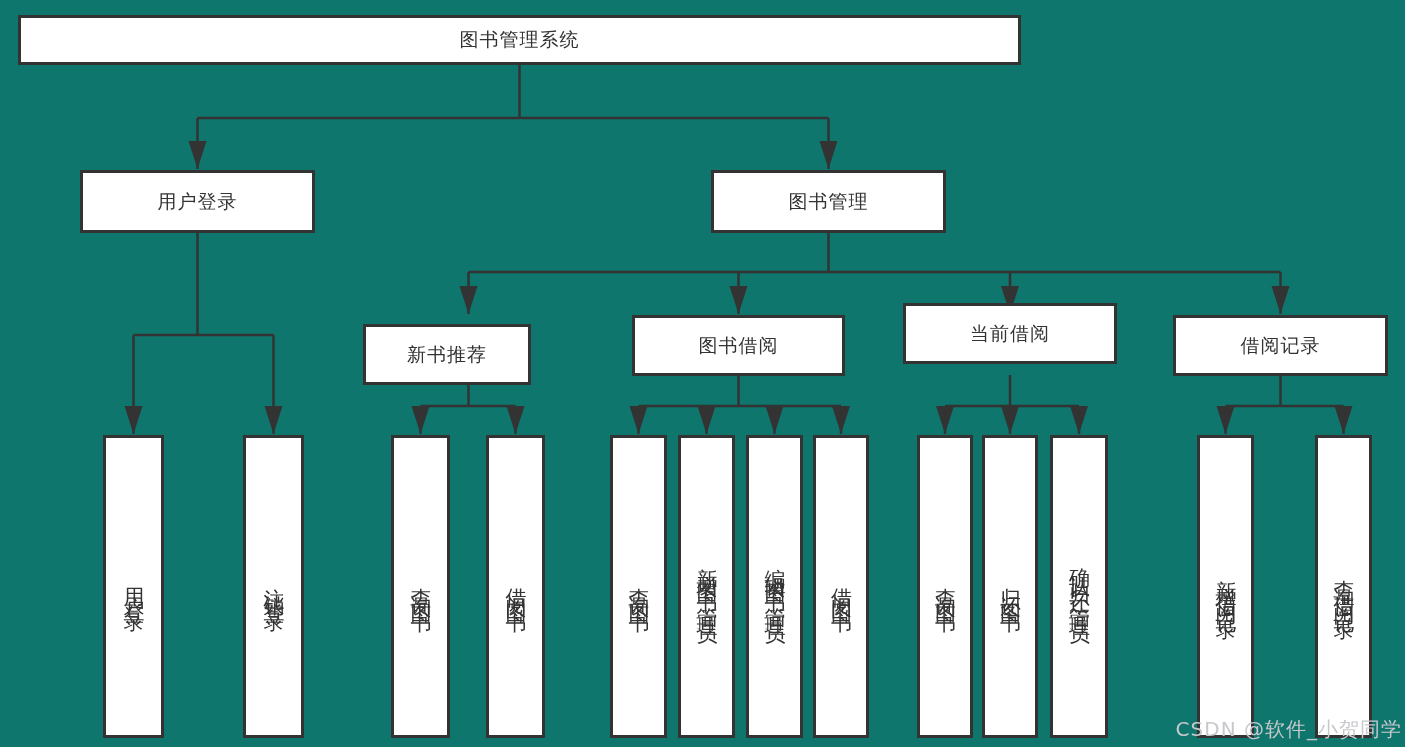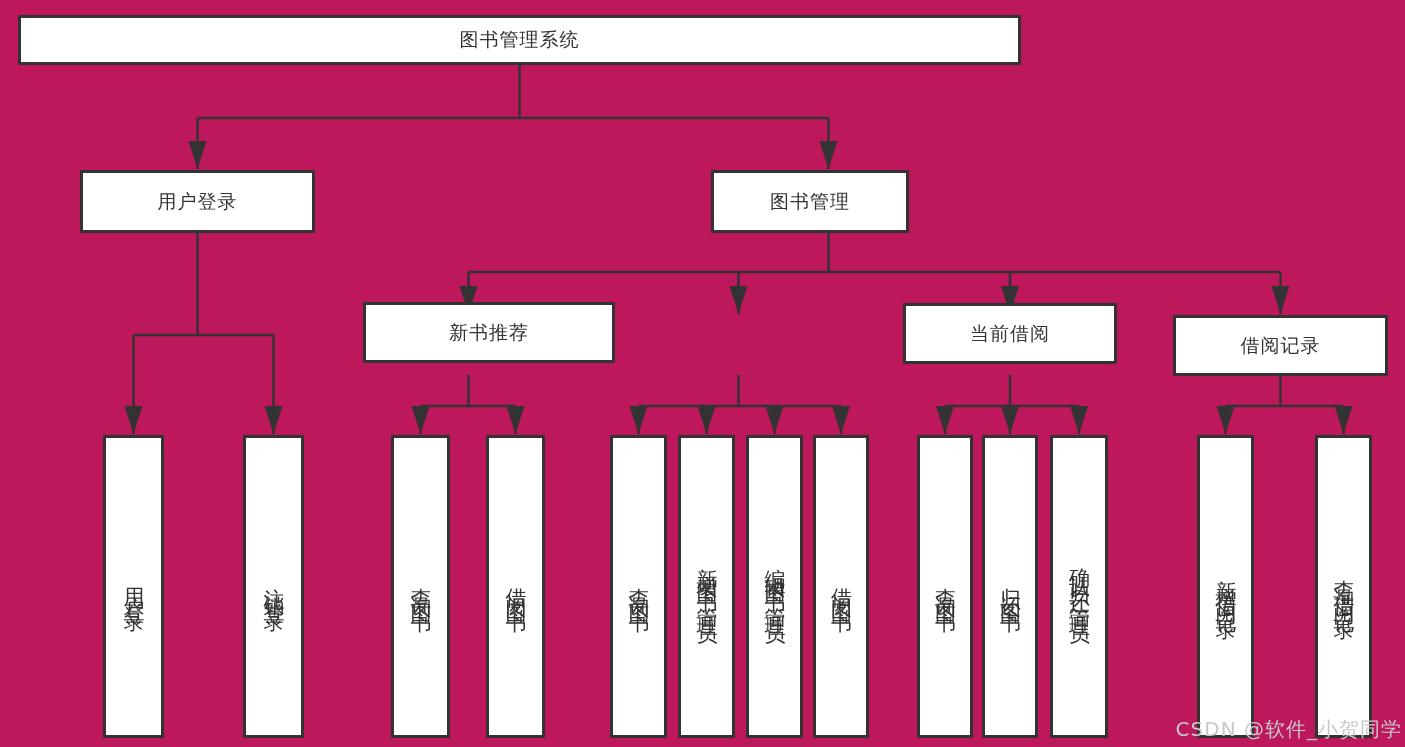--- a/index.html
+++ b/index.html
@@ -1,17 +1,17 @@
 <!DOCTYPE html>
 <html><head>
 <meta charset="utf-8">
 <style>
   html, body { margin:0; padding:0; background:#ffffff; }
   .stage {
-    position:relative; width:1405px; height:747px; background:#be185d;
+    position:relative; width:1405px; height:747px; background:#0f766e;
     font-family:"DejaVu Sans","Liberation Sans",sans-serif; color:#333333; overflow:hidden;
   }
   svg.connectors { position:absolute; left:0; top:0; width:1405px; height:747px; }
   .node {
     position:absolute; box-sizing:border-box; border:3px solid #333333; background:#ffffff;
     display:flex; align-items:center; justify-content:center;
     font-size:19px; letter-spacing:1px; text-align:center; z-index:2;
   }
   .leaf {
     writing-mode:vertical-lr; text-orientation:mixed;
@@ -79,23 +79,24 @@
     <g>
       <path d="M1280.5,375 V406 M1225.5,406 H1343.5"></path>
       <path d="M1225.5,406 V434" marker-end="url(#arrow)"></path>
       <path d="M1343.5,406 V434" marker-end="url(#arrow)"></path>
     </g>
   </svg>
 
   <div class="node" style="left:18px;top:15px;width:1003px;height:50px">图书管理系统</div>
 
   <div class="node" style="left:80px;top:170px;width:235px;height:63px">用户登录</div>
-  <div class="node" style="left:711px;top:170px;width:198px;height:63px">图书管理</div>
+  <div class="node" style="left:711px;top:170px;width:235px;height:63px">图书管理</div>
 
-  <div class="node" style="left:363px;top:302px;width:252px;height:61px">新书推荐</div>
+  <div class="node" style="left:363px;top:324px;width:168px;height:61px">新书推荐</div>
+  <div class="node" style="left:632px;top:315px;width:213px;height:61px">图书借阅</div>
   <div class="node" style="left:903px;top:303px;width:214px;height:61px">当前借阅</div>
   <div class="node" style="left:1173px;top:315px;width:215px;height:61px">借阅记录</div>
 
   <div class="node leaf" style="left:103px;top:435px;width:61px;height:303px">用户登录</div>
   <div class="node leaf" style="left:243px;top:435px;width:61px;height:303px">注销登录</div>
 
   <div class="node leaf" style="left:391px;top:435px;width:59px;height:303px">查询图书</div>
   <div class="node leaf" style="left:486px;top:435px;width:59px;height:303px">借阅图书</div>
 
   <div class="node leaf" style="left:610px;top:435px;width:57px;height:303px">查询图书</div>

